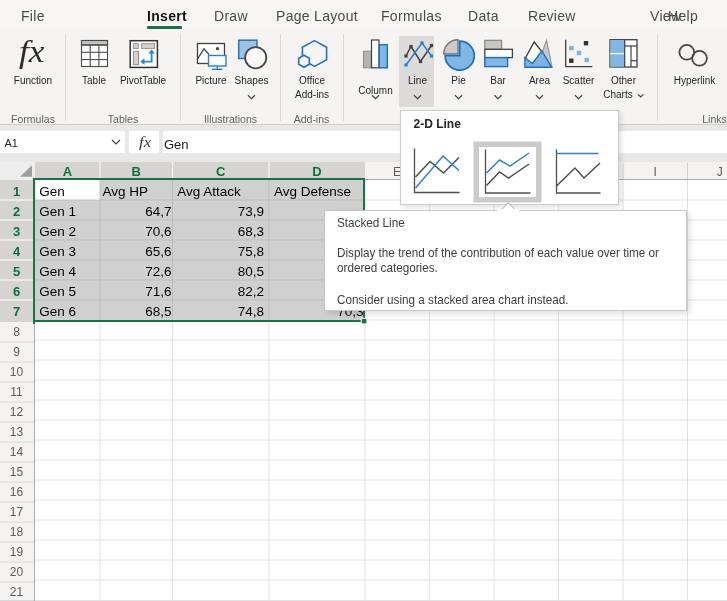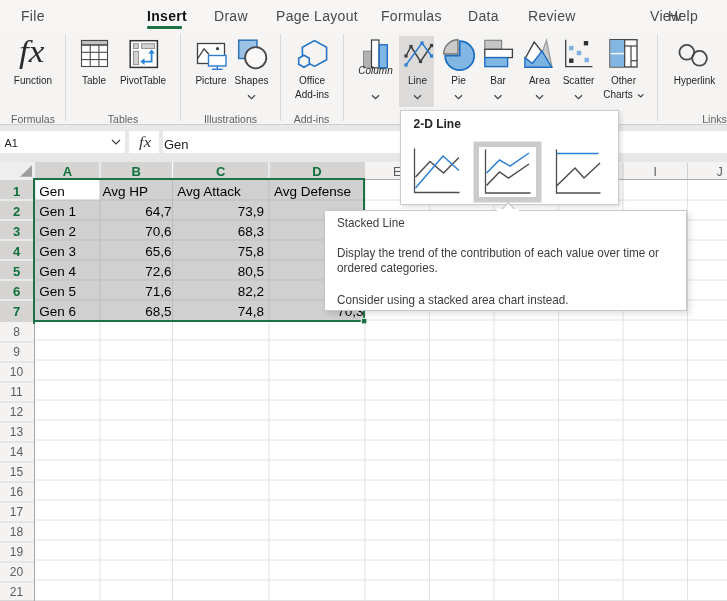--- a/index.html
+++ b/index.html
@@ -160,21 +160,21 @@
     </g>
   </svg>
 
   <span class="lbl" style="left:33px;top:74.5px;">Function</span>
   <span class="lbl" style="left:94px;top:74.5px;">Table</span>
   <span class="lbl" style="left:143px;top:74.5px;">PivotTable</span>
   <span class="lbl" style="left:211px;top:74.5px;">Picture</span>
   <span class="lbl" style="left:251.5px;top:74.5px;text-align:center;">Shapes</span>
   <span class="lbl" style="left:312px;top:74.5px;">Office</span>
   <span class="lbl" style="left:312px;top:88.5px;">Add-ins</span>
-  <span class="lbl" style="left:375.5px;top:65px;font-style:italic;">Column</span>
+  <span class="lbl" style="left:375.5px;top:85px;">Column</span>
   <span class="lbl" style="left:417.5px;top:74.5px;">Line</span>
   <span class="lbl" style="left:458.5px;top:74.5px;">Pie</span>
   <span class="lbl" style="left:498px;top:74.5px;">Bar</span>
   <span class="lbl" style="left:539.5px;top:74.5px;">Area</span>
   <span class="lbl" style="left:578.5px;top:74.5px;">Scatter</span>
   <span class="lbl" style="left:623.5px;top:74.5px;">Other</span>
   <span class="lbl" style="left:618px;top:88.5px;">Charts</span>
   <span class="lbl" style="left:694.5px;top:74.5px;">Hyperlink</span>
 
   <span class="glbl" style="left:33px;">Formulas</span>

